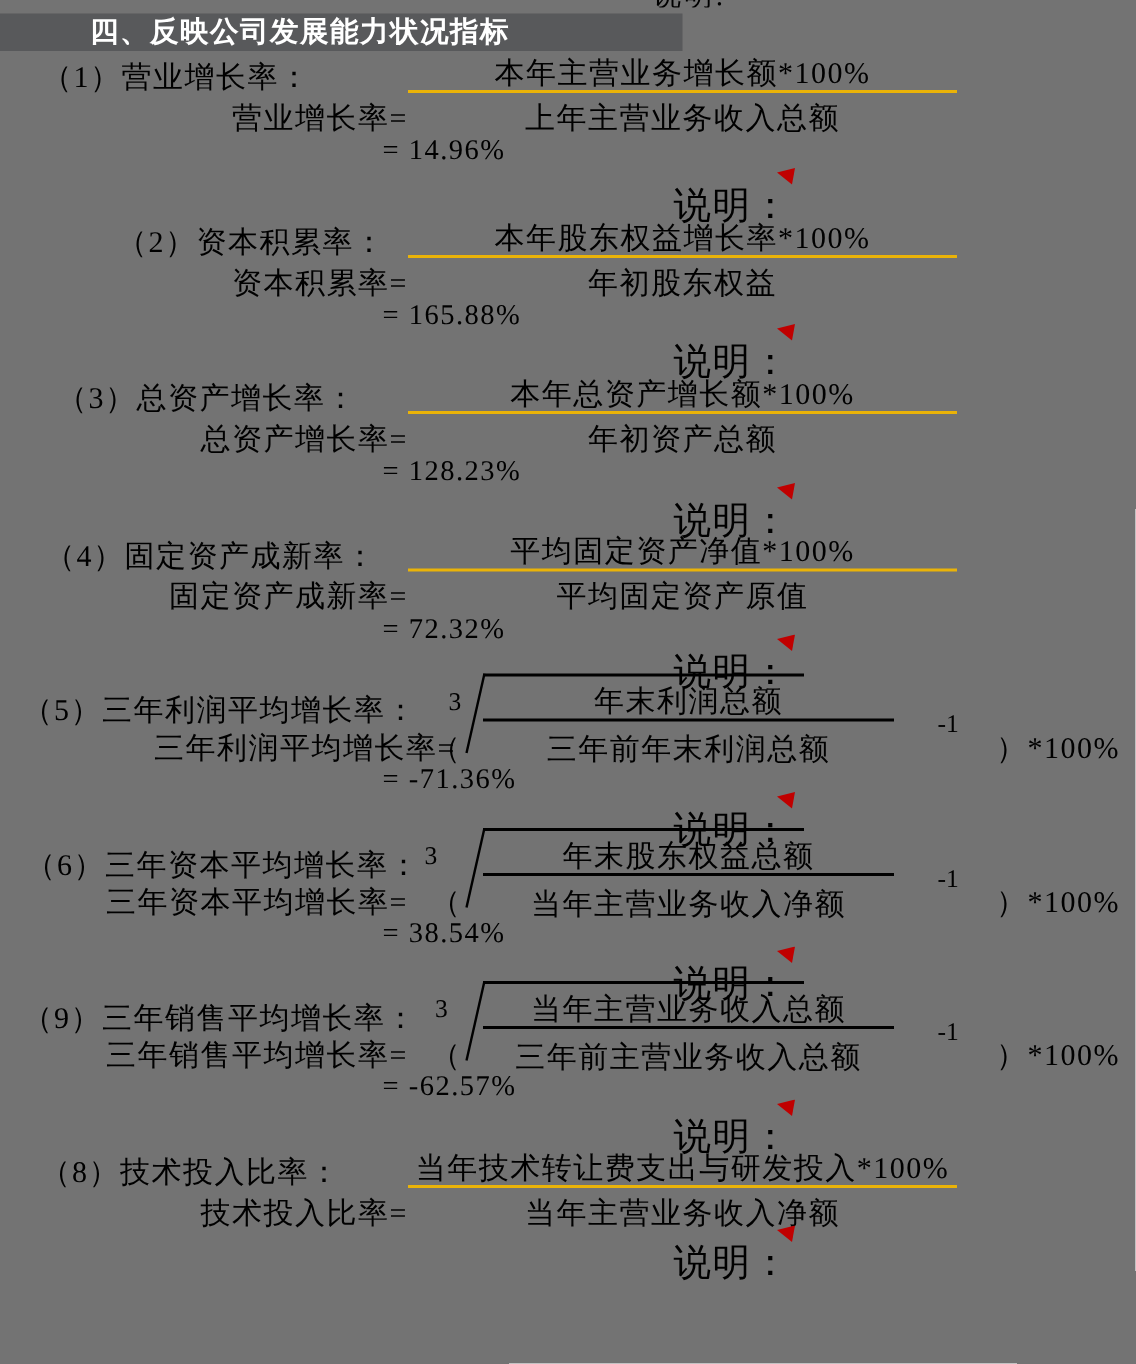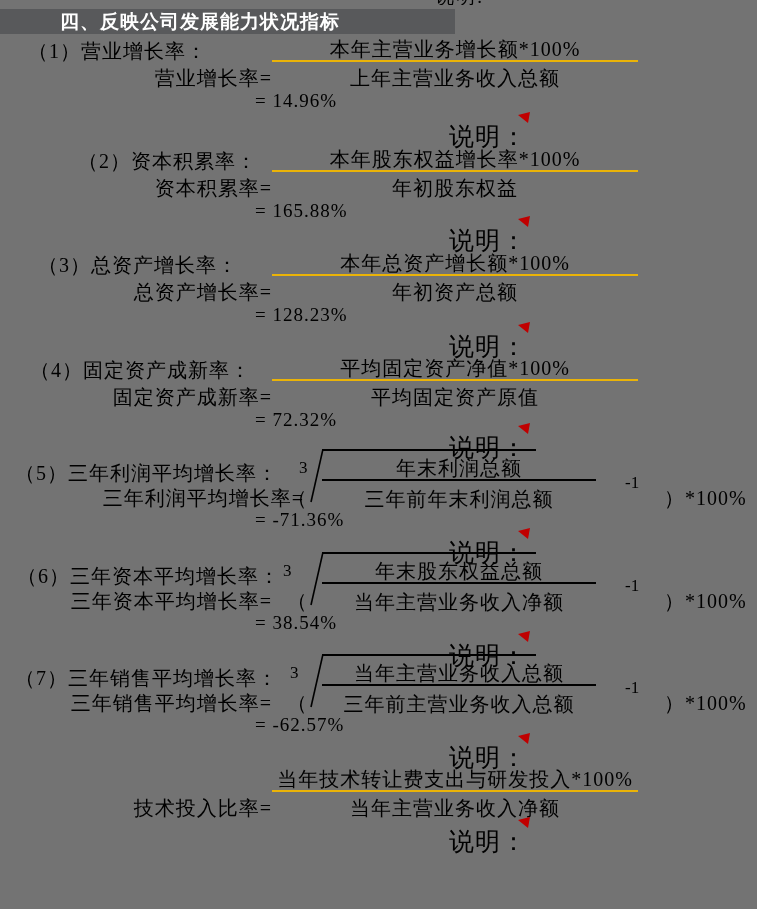--- a/index.html
+++ b/index.html
@@ -130,40 +130,41 @@
     <div class="rm1">-1</div>
     <div class="rsuf">）*100%</div>
     <div class="val rval">= 38.54%</div>
     <div class="note" style="top:76px;">说明：</div>
     <svg class="marker" style="top:68px;" viewBox="0 0 12 12">
         <polygon points="0,3 12,0 10,11" fill="#c00000"></polygon>
       </svg>
   </div>
 
   <div class="sec" style="top:665px;">
-    <div class="lbl" style="left:15px;">（7）三年销售平均增长率：</div>
+    <div class="lbl" style="left:15px;">（9）三年销售平均增长率：</div>
     <div class="rtop"></div>
     <div class="r3" style="left:290px;">3</div>
     <svg class="rdiag" width="20" height="60">
         <line x1="5" y1="53" x2="17" y2="0" stroke="#000" stroke-width="1.6"></line>
       </svg>
     <div class="rnum">当年主营业务收入总额</div>
     <div class="eq" style="top:25px;">三年销售平均增长率=</div>
     <div class="rparen">（</div>
     <div class="rden">三年前主营业务收入总额</div>
     <div class="rm1">-1</div>
     <div class="rsuf">）*100%</div>
     <div class="val rval">= -62.57%</div>
     <div class="note" style="top:76px;">说明：</div>
     <svg class="marker" style="top:68px;" viewBox="0 0 12 12">
         <polygon points="0,3 12,0 10,11" fill="#c00000"></polygon>
       </svg>
   </div>
 
   <div class="sec" style="top:768px;">
+    <div class="lbl" style="left:27px;">（8）技术投入比率：</div>
     <div class="fnum">当年技术转让费支出与研发投入*100%</div>
     <div class="eq">技术投入比率=</div>
     <div class="fden">当年主营业务收入净额</div>
     <div class="note" style="top:57px;">说明：</div>
     <svg class="marker" style="top:49px;" viewBox="0 0 12 12">
         <polygon points="0,3 12,0 10,11" fill="#c00000"></polygon>
       </svg>
   </div>
 
 </div>

